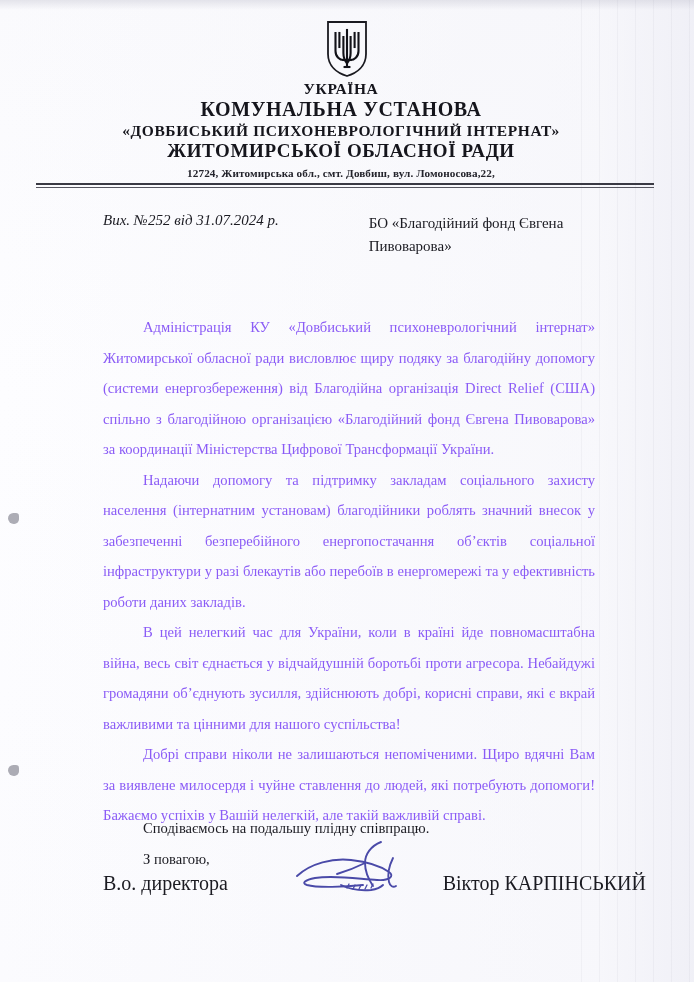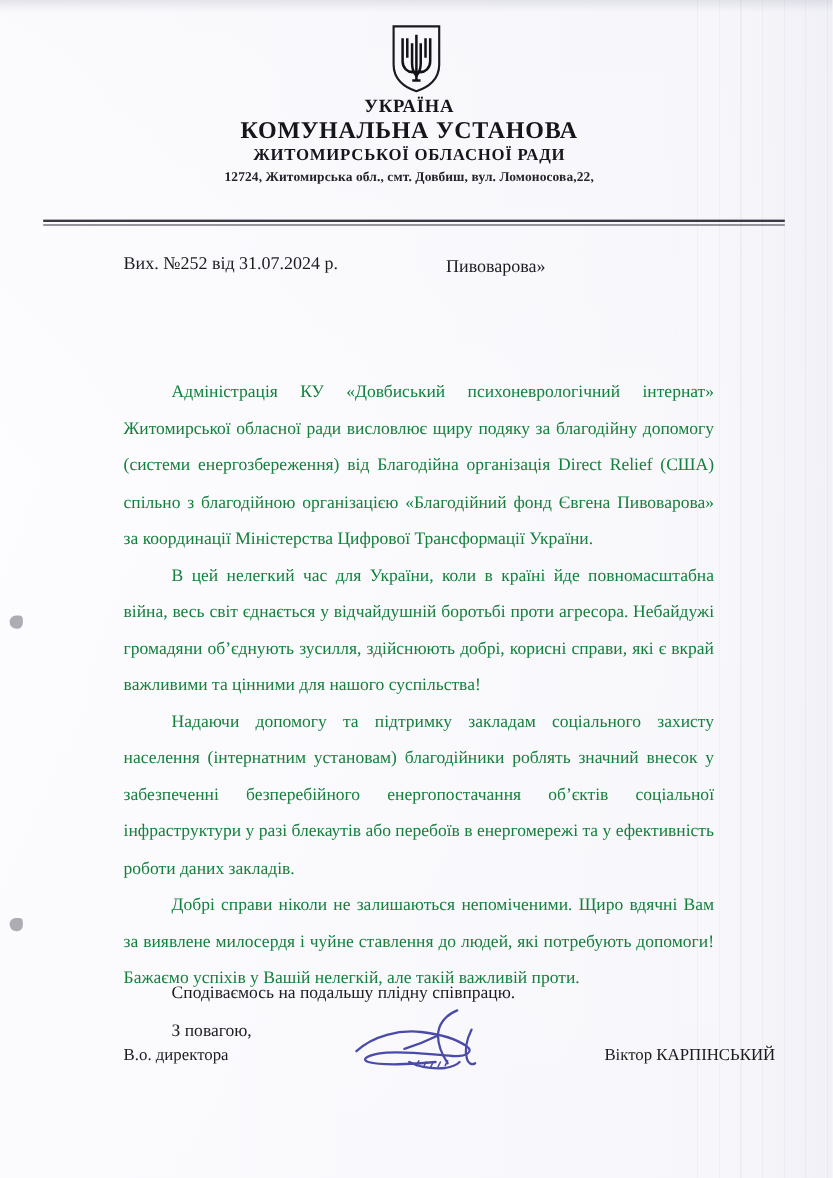--- a/index.html
+++ b/index.html
@@ -86,21 +86,21 @@
   }
   .lh-line {
     font-weight: bold;
     letter-spacing: .6px;
     line-height: 1.18;
     color: #15151c;
   }
   .lh-country  { font-size: 15.5px; }
   .lh-type     { font-size: 20px; }
   .lh-name     { font-size: 15.5px; }
-  .lh-council  { font-size: 14px; }
+  .lh-council  { font-size: 19px; }
 
   .lh-contact {
     font-size: 11.2px;
     font-weight: bold;
     line-height: 1.3;
     letter-spacing: .1px;
     margin-top: 3px;
     color: #24242c;
   }
 
@@ -126,40 +126,41 @@
     top: 212px;
     left: 103px;
     right: 48px;
     display: flex;
     align-items: flex-start;
   }
   .ref-line {
     font-size: 15px;
     white-space: nowrap;
     color: #1b1b22;
+    font-style: italic;
   }
   .addressee {
     margin-left: 90px;
     font-size: 15px;
     line-height: 1.55;
     max-width: 250px;
     color: #1b1b22;
   }
 
   
   .body-text {
     position: absolute;
     top: 312px;
     left: 103px;
     width: 492px;
     font-size: 14.6px;
     line-height: 30.5px;
     text-align: justify;
     text-justify: inter-word;
-    color: #15803d;
+    color: #8b5cf6;
   }
   .body-text p {
     margin: 0 0 0 0;
     text-indent: 40px;
   }
 
   
   .closing {
     position: absolute;
     left: 103px;
@@ -174,21 +175,21 @@
 
   
   .sign-row {
     position: absolute;
     top: 872px;
     left: 103px;
     right: 48px;
     display: flex;
     align-items: center;
     justify-content: space-between;
-    font-size: 14px;
+    font-size: 20px;
     color: #1b1b22;
   }
   .sign-title { white-space: nowrap; }
   .sign-name  { white-space: nowrap; }
 
   .signature-ink {
     position: absolute;
     top: 836px;
     left: 285px;
     width: 160px;
@@ -226,42 +227,44 @@
 
         <path d="M19.4,40 L26.6,40"></path>
         <path d="M20.6,47 L25.4,47"></path>
       </g>
     </svg>
   </div>
 
   <div class="letterhead">
     <div class="lh-line lh-country">УКРАЇНА</div>
     <div class="lh-line lh-type">КОМУНАЛЬНА УСТАНОВА</div>
+    <div class="lh-line lh-name">«ДОВБИСЬКИЙ ПСИХОНЕВРОЛОГІЧНИЙ ІНТЕРНАТ»</div>
     <div class="lh-line lh-council">ЖИТОМИРСЬКОЇ ОБЛАСНОЇ РАДИ</div>
     <div class="lh-contact">12724, Житомирська обл., смт. Довбиш, вул. Ломоносова,22,</div>
   </div>
 
   <div class="rule-group">
     <div class="rule-thick"></div>
     <div class="rule-gap"></div>
     <div class="rule-thin"></div>
   </div>
 
   <div class="meta-row">
     <div class="ref-line">Вих. №252  від  31.07.2024 р.</div>
     <div class="addressee">
+      <div>БО «Благодійний фонд Євгена</div>
       <div>Пивоварова»</div>
     </div>
   </div>
 
   <div class="body-text">
     <p>Адміністрація КУ «Довбиський психоневрологічний інтернат» Житомирської обласної ради висловлює щиру подяку за благодійну допомогу (системи енергозбереження) від Благодійна організація Direct Relief (США) спільно з благодійною організацією «Благодійний фонд Євгена Пивоварова» за координації Міністерства Цифрової Трансформації України.</p>
+    <p>Надаючи допомогу та підтримку закладам соціального захисту населення (інтернатним установам) благодійники роблять значний внесок у забезпеченні безперебійного енергопостачання об’єктів соціальної інфраструктури у разі блекаутів або перебоїв в енергомережі та у ефективність роботи даних закладів.</p>
     <p>В цей нелегкий час для України, коли в країні йде повномасштабна війна, весь світ єднається у відчайдушній боротьбі проти агресора. Небайдужі громадяни об’єднують зусилля, здійснюють добрі, корисні справи, які є вкрай важливими та цінними для нашого суспільства!</p>
-    <p>Надаючи допомогу та підтримку закладам соціального захисту населення (інтернатним установам) благодійники роблять значний внесок у забезпеченні безперебійного енергопостачання об’єктів соціальної інфраструктури у разі блекаутів або перебоїв в енергомережі та у ефективність роботи даних закладів.</p>
-    <p>Добрі справи ніколи не залишаються непоміченими. Щиро вдячні Вам за виявлене милосердя і чуйне ставлення до людей, які потребують допомоги! Бажаємо успіхів у Вашій нелегкій, але такій важливій проти.</p>
+    <p>Добрі справи ніколи не залишаються непоміченими. Щиро вдячні Вам за виявлене милосердя і чуйне ставлення до людей, які потребують допомоги! Бажаємо успіхів у Вашій нелегкій, але такій важливій справі.</p>
   </div>
 
   <div class="closing hope">Сподіваємось на подальшу плідну співпрацю.</div>
   <div class="closing regard">З повагою,</div>
 
   <div class="signature-ink">
     <svg width="160" height="66" viewBox="0 0 160 66">
       <g fill="none" stroke="#4a4aa8" stroke-width="1.9" stroke-linecap="round" stroke-linejoin="round">
         <path d="M12,40 C26,27 48,22 66,24 C84,26 97,31 104,36
                  C110,40 104,45 92,44 C74,43 50,39 30,42

